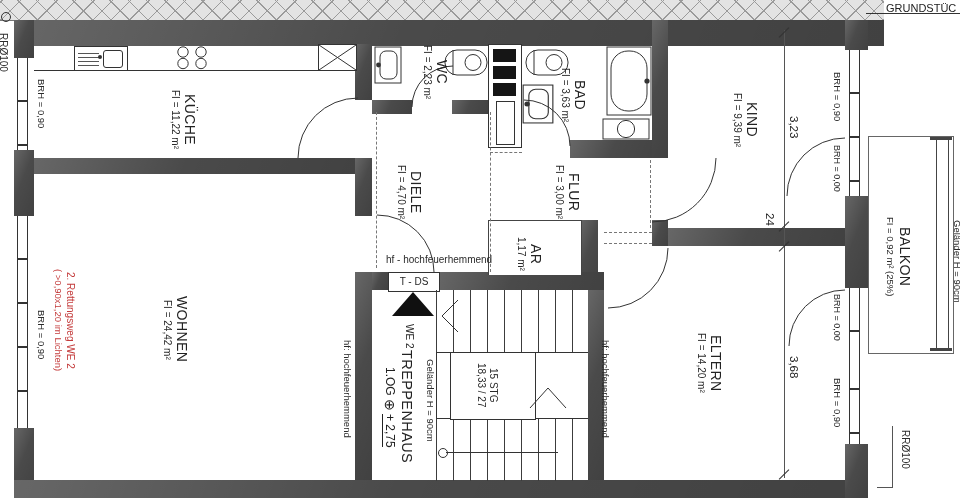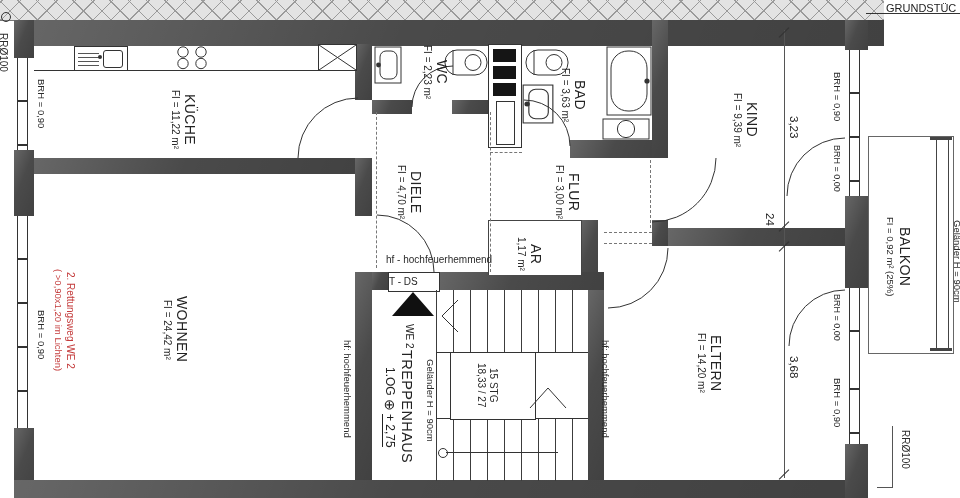--- a/index.html
+++ b/index.html
@@ -138,21 +138,21 @@
   </div>
   <div class="abs" style="left:602px;top:118px;width:48px;height:22px;">
     <svg width="48" height="22" viewBox="0 0 48 22">
       <rect x="1" y="1" width="46" height="20" fill="none" stroke="#333"></rect>
       <circle cx="24" cy="11" r="8.6" fill="none" stroke="#333"></circle>
     </svg>
   </div>
 
   <div class="abs" style="left:488px;top:220px;width:92px;height:54px;border:1px solid #444;border-bottom:none;background:#fff;"></div>
 
-  <div class="thinbox" style="left:388px;top:272px;width:50px;height:18px;font-size:10px;text-align:left;line-height:17px;">
+  <div class="thinbox" style="left:388px;top:272px;width:50px;height:18px;font-size:10px;text-align:center;line-height:17px;">
     <span>T - DS</span>
   </div>
   <div class="tri" style="left:392px;top:292px;"></div>
   <div class="vtext small" style="left:402px;top:318px;height:36px;font-size:10px;">WE 2</div>
 
   <div class="line" style="left:436px;top:290px;width:1px;height:190px;"></div>
   <div class="treads" style="left:436px;top:290px;width:152px;height:62px;border-bottom:1px solid #333;"></div>
   <div class="treads" style="left:436px;top:418px;width:152px;height:62px;border-top:1px solid #333;"></div>
   <div class="thinbox" style="left:450px;top:352px;width:84px;height:66px;"></div>
   <div class="vtext" style="left:474px;top:356px;height:58px;">

